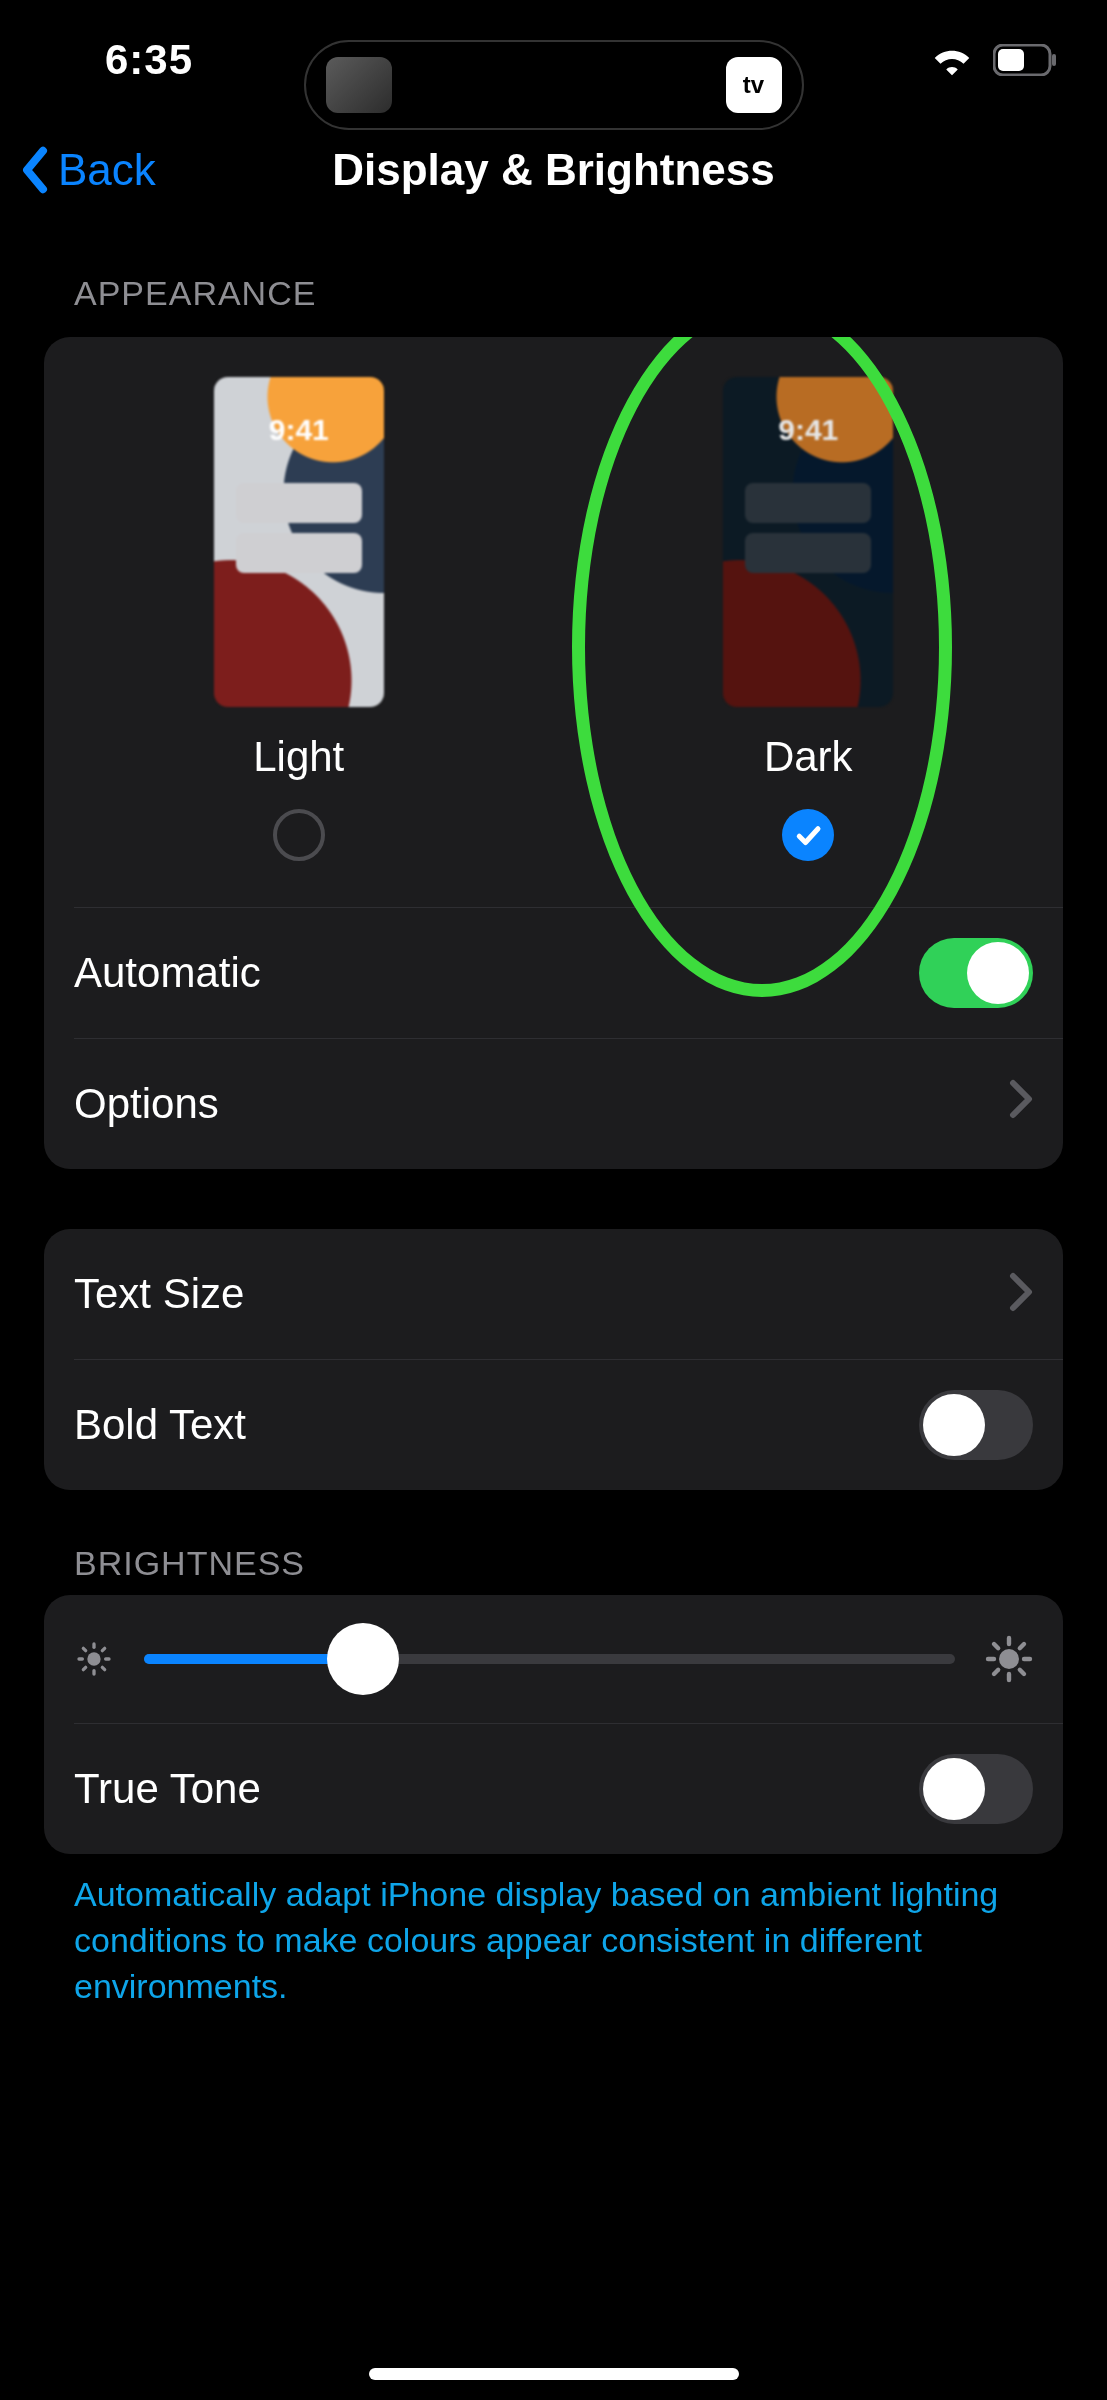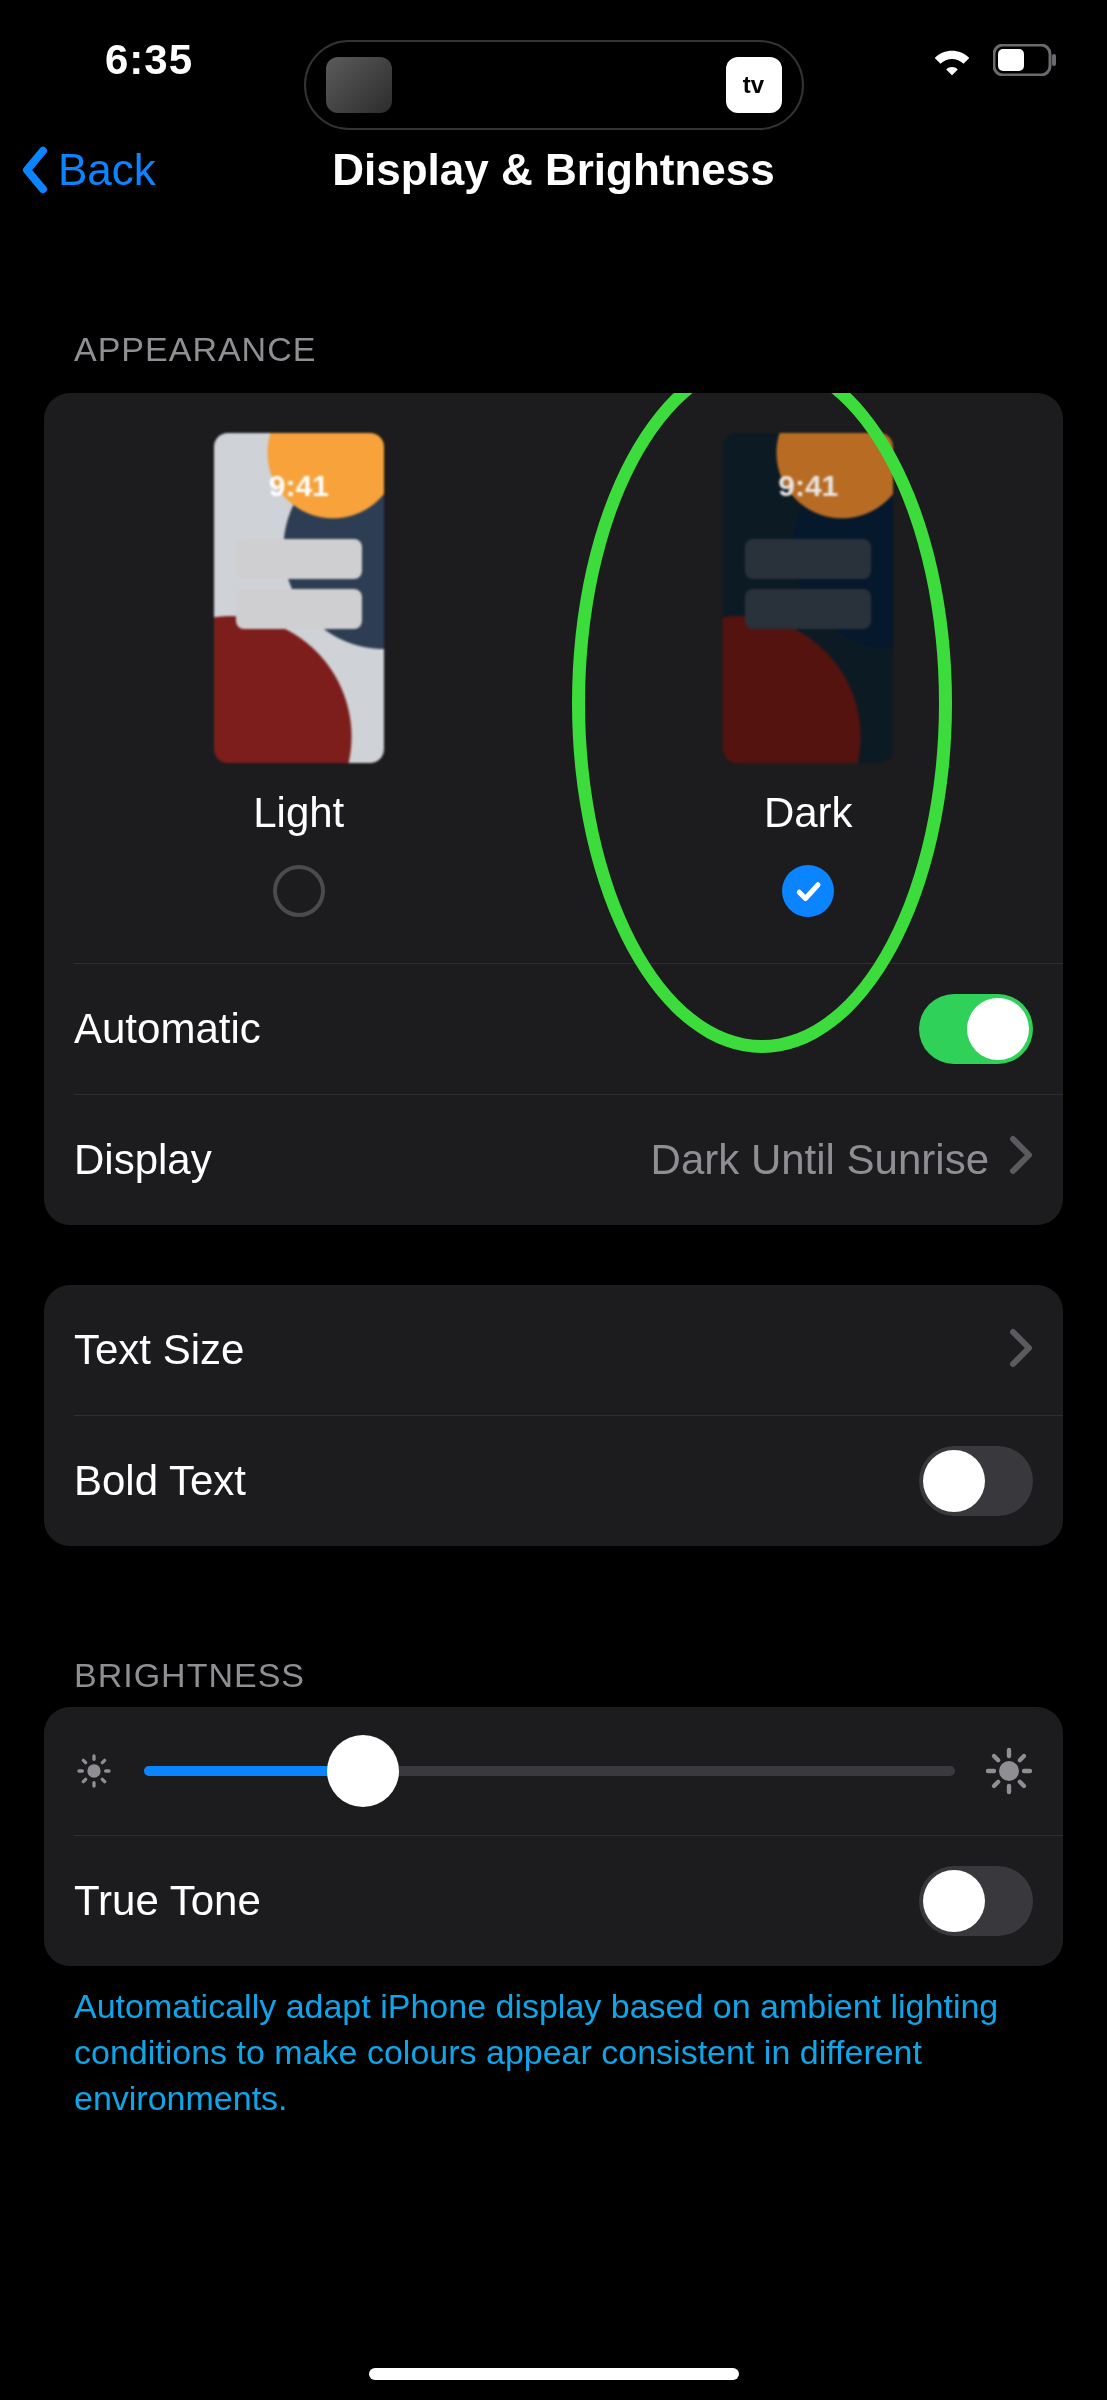--- a/index.html
+++ b/index.html
@@ -14,21 +14,21 @@
     .island-badge { width: 56px; height: 56px; background: #fff; border-radius: 12px; display:flex; align-items:center; justify-content:center; font-size: 24px; font-weight: 700; color:#000; }
     .status-icons { display: flex; align-items: center; gap: 18px; }
 
     
     .nav-bar { height: 100px; display: flex; align-items: center; padding: 0 20px; position: relative; }
     .back-btn { display: flex; align-items: center; gap: 8px; color: #0a84ff; font-size: 44px; font-weight: 400; }
     .nav-title { position: absolute; left: 0; right: 0; text-align: center; font-size: 44px; font-weight: 700; pointer-events: none; }
 
     
     .content { padding: 0 44px; }
-    .section-header { color: #8e8e93; font-size: 34px; letter-spacing: 1px; margin-top: 110px; margin-bottom: 12px; padding-left: 30px; }
+    .section-header { color: #8e8e93; font-size: 34px; letter-spacing: 1px; margin-top: 54px; margin-bottom: 12px; padding-left: 30px; }
     .group { background: #1c1c1e; border-radius: 26px; overflow: hidden; }
     .section-footer { color: #0ea5e9; font-size: 34px; line-height: 1.35; padding: 18px 30px 0 30px; }
 
     
     .appearance-row { display: flex; }
     .appearance-col { flex: 1; display: flex; flex-direction: column; align-items: center; padding: 40px 0 46px 0; position: relative; }
     .phone-preview { width: 170px; height: 330px; border-radius: 14px; position: relative; overflow: hidden; margin-bottom: 26px; }
     .preview-light { background:
         radial-gradient(circle at 70% 6%, #f7a23b 0 65px, transparent 66px),
         radial-gradient(circle at 100% 35%, #2d3d53 0 100px, transparent 101px),
@@ -162,23 +162,22 @@
 
     <div class="sep"></div>
     <div class="row">
       <div class="row-label">Automatic</div>
       <div class="toggle on">
           <div class="knob"></div>
         </div>
     </div>
     <div class="sep"></div>
     <div class="row">
-      <div class="row-label">Display</div>
+      <div class="row-label">Options</div>
       <div class="row-value">
-        <span>Dark Until Sunrise</span>
         <span class="chevron">
           <svg viewBox="0 0 12 20" fill="none" stroke="#5a5a5f" stroke-width="3" stroke-linecap="round" stroke-linejoin="round">
               <polyline points="2,2 10,10 2,18"></polyline>
             </svg>
         </span>
       </div>
     </div>
   </div>
 
   <div class="spacer"></div>

